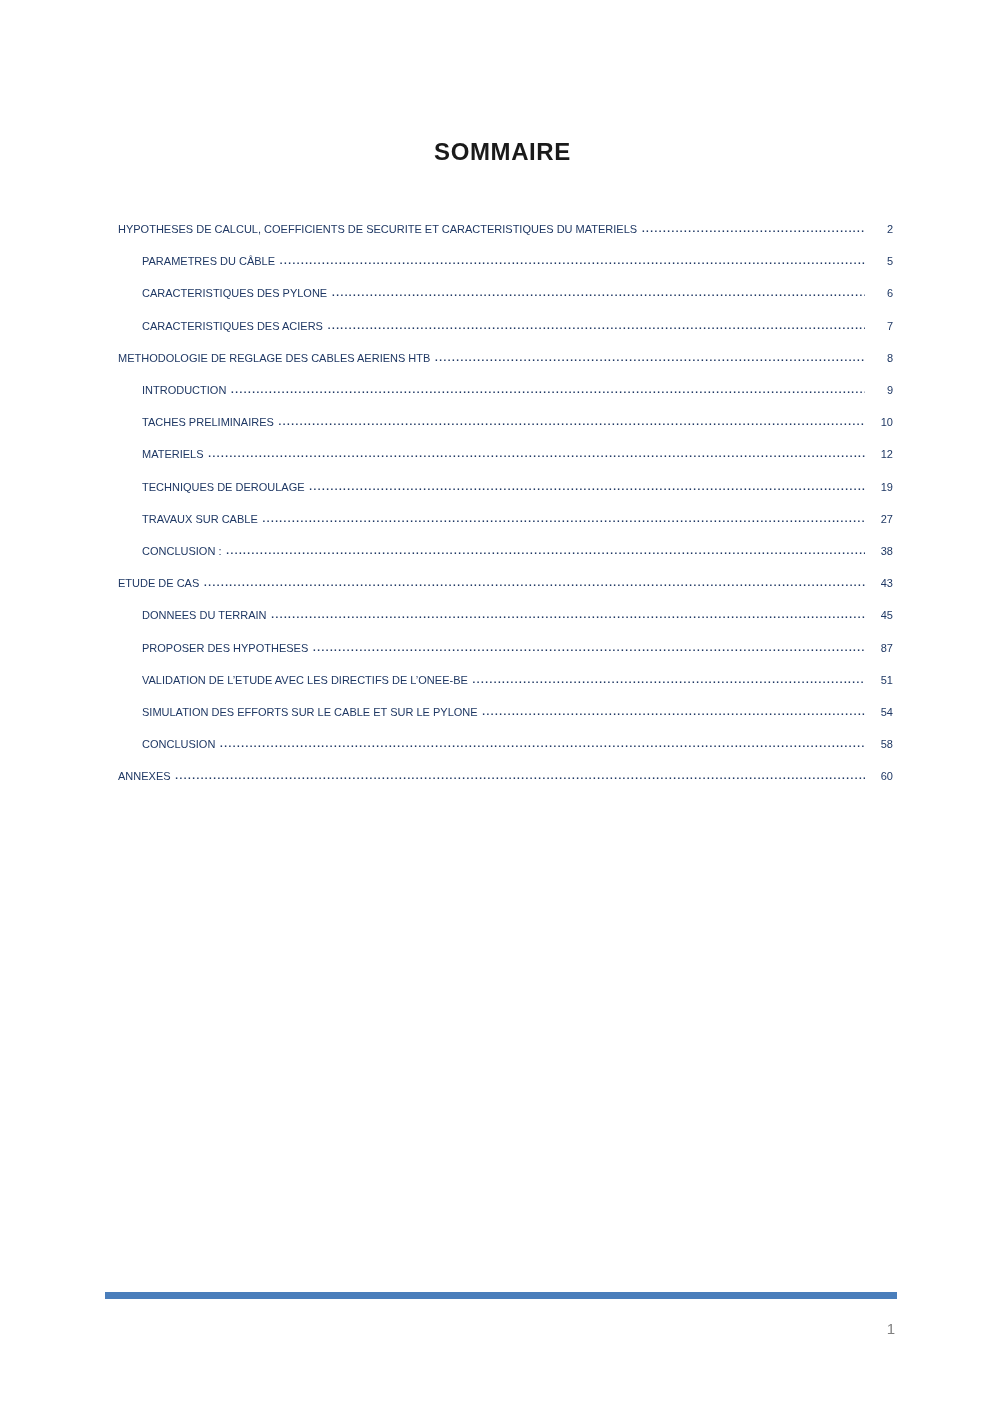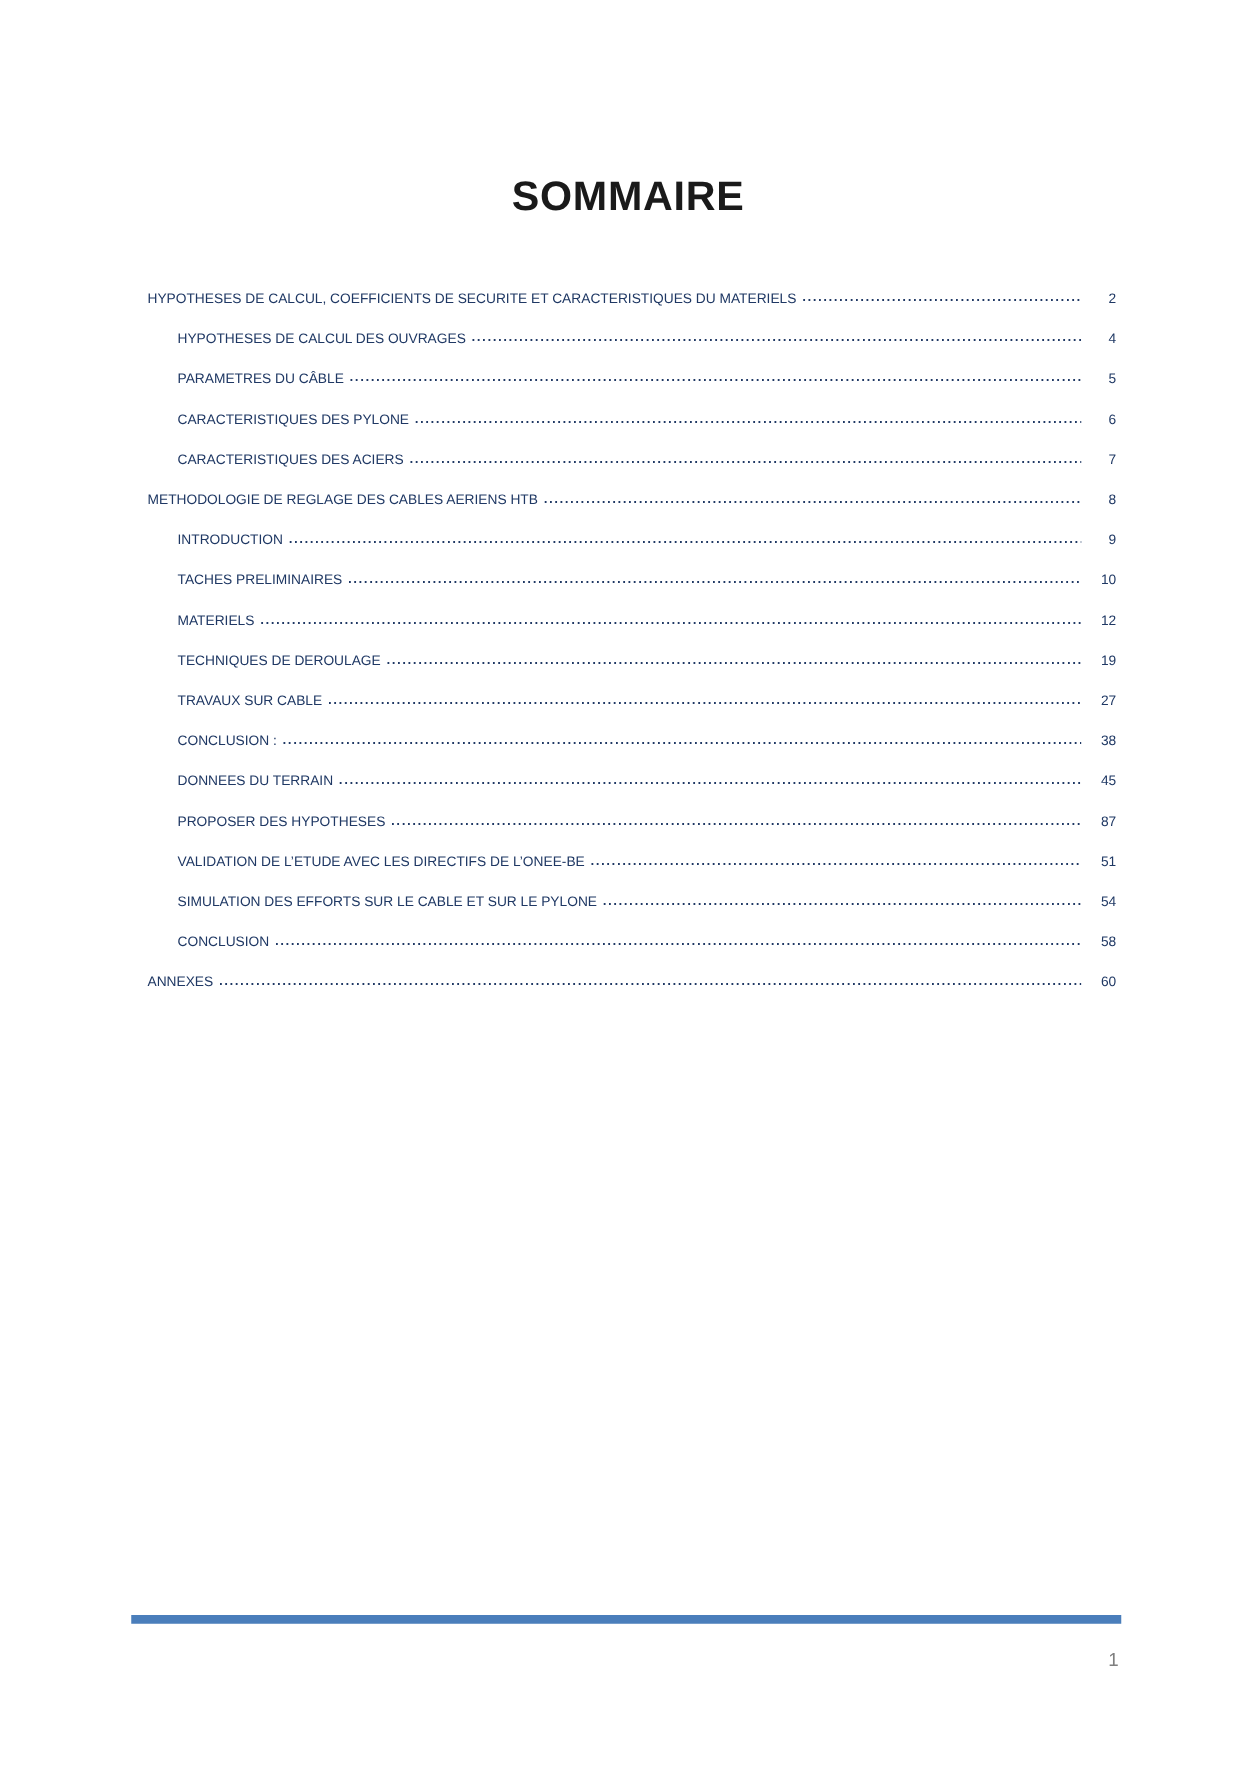--- a/index.html
+++ b/index.html
@@ -15,21 +15,21 @@
     position: relative;
     overflow: hidden;
   }
   .page {
     position: absolute;
     inset: 0;
     padding: 0;
   }
   .doc-title {
     text-align: center;
-    font-size: 33px;
+    font-size: 24px;
     font-weight: bold;
     letter-spacing: 0.6px;
     color: #1a1a1a;
     margin-top: 138px;
     margin-bottom: 0;
   }
   .toc {
     margin-top: 54px;
     padding-left: 118px;
     padding-right: 112px;
@@ -94,25 +94,20 @@
 
   <h1 class="doc-title">SOMMAIRE</h1>
 
   <div class="toc">
       <div class="toc-entry level-1">
         <span class="toc-label">HYPOTHESES DE CALCUL, COEFFICIENTS DE SECURITE ET CARACTERISTIQUES DU MATERIELS</span>
         <span class="toc-dots"></span>
         <span class="toc-page">2</span>
       </div>
       <div class="toc-entry level-2">
-        <span class="toc-label">HYPOTHESES DE CALCUL DES OUVRAGES</span>
-        <span class="toc-dots"></span>
-        <span class="toc-page">4</span>
-      </div>
-      <div class="toc-entry level-2">
         <span class="toc-label">PARAMETRES DU CÂBLE</span>
         <span class="toc-dots"></span>
         <span class="toc-page">5</span>
       </div>
       <div class="toc-entry level-2">
         <span class="toc-label">CARACTERISTIQUES DES PYLONE</span>
         <span class="toc-dots"></span>
         <span class="toc-page">6</span>
       </div>
       <div class="toc-entry level-2">
@@ -148,20 +143,25 @@
       <div class="toc-entry level-2">
         <span class="toc-label">TRAVAUX SUR CABLE</span>
         <span class="toc-dots"></span>
         <span class="toc-page">27</span>
       </div>
       <div class="toc-entry level-2">
         <span class="toc-label">CONCLUSION :</span>
         <span class="toc-dots"></span>
         <span class="toc-page">38</span>
       </div>
+      <div class="toc-entry level-1">
+        <span class="toc-label">ETUDE DE CAS</span>
+        <span class="toc-dots"></span>
+        <span class="toc-page">43</span>
+      </div>
       <div class="toc-entry level-2">
         <span class="toc-label">DONNEES DU TERRAIN</span>
         <span class="toc-dots"></span>
         <span class="toc-page">45</span>
       </div>
       <div class="toc-entry level-2">
         <span class="toc-label">PROPOSER DES HYPOTHESES</span>
         <span class="toc-dots"></span>
         <span class="toc-page">87</span>
       </div>

